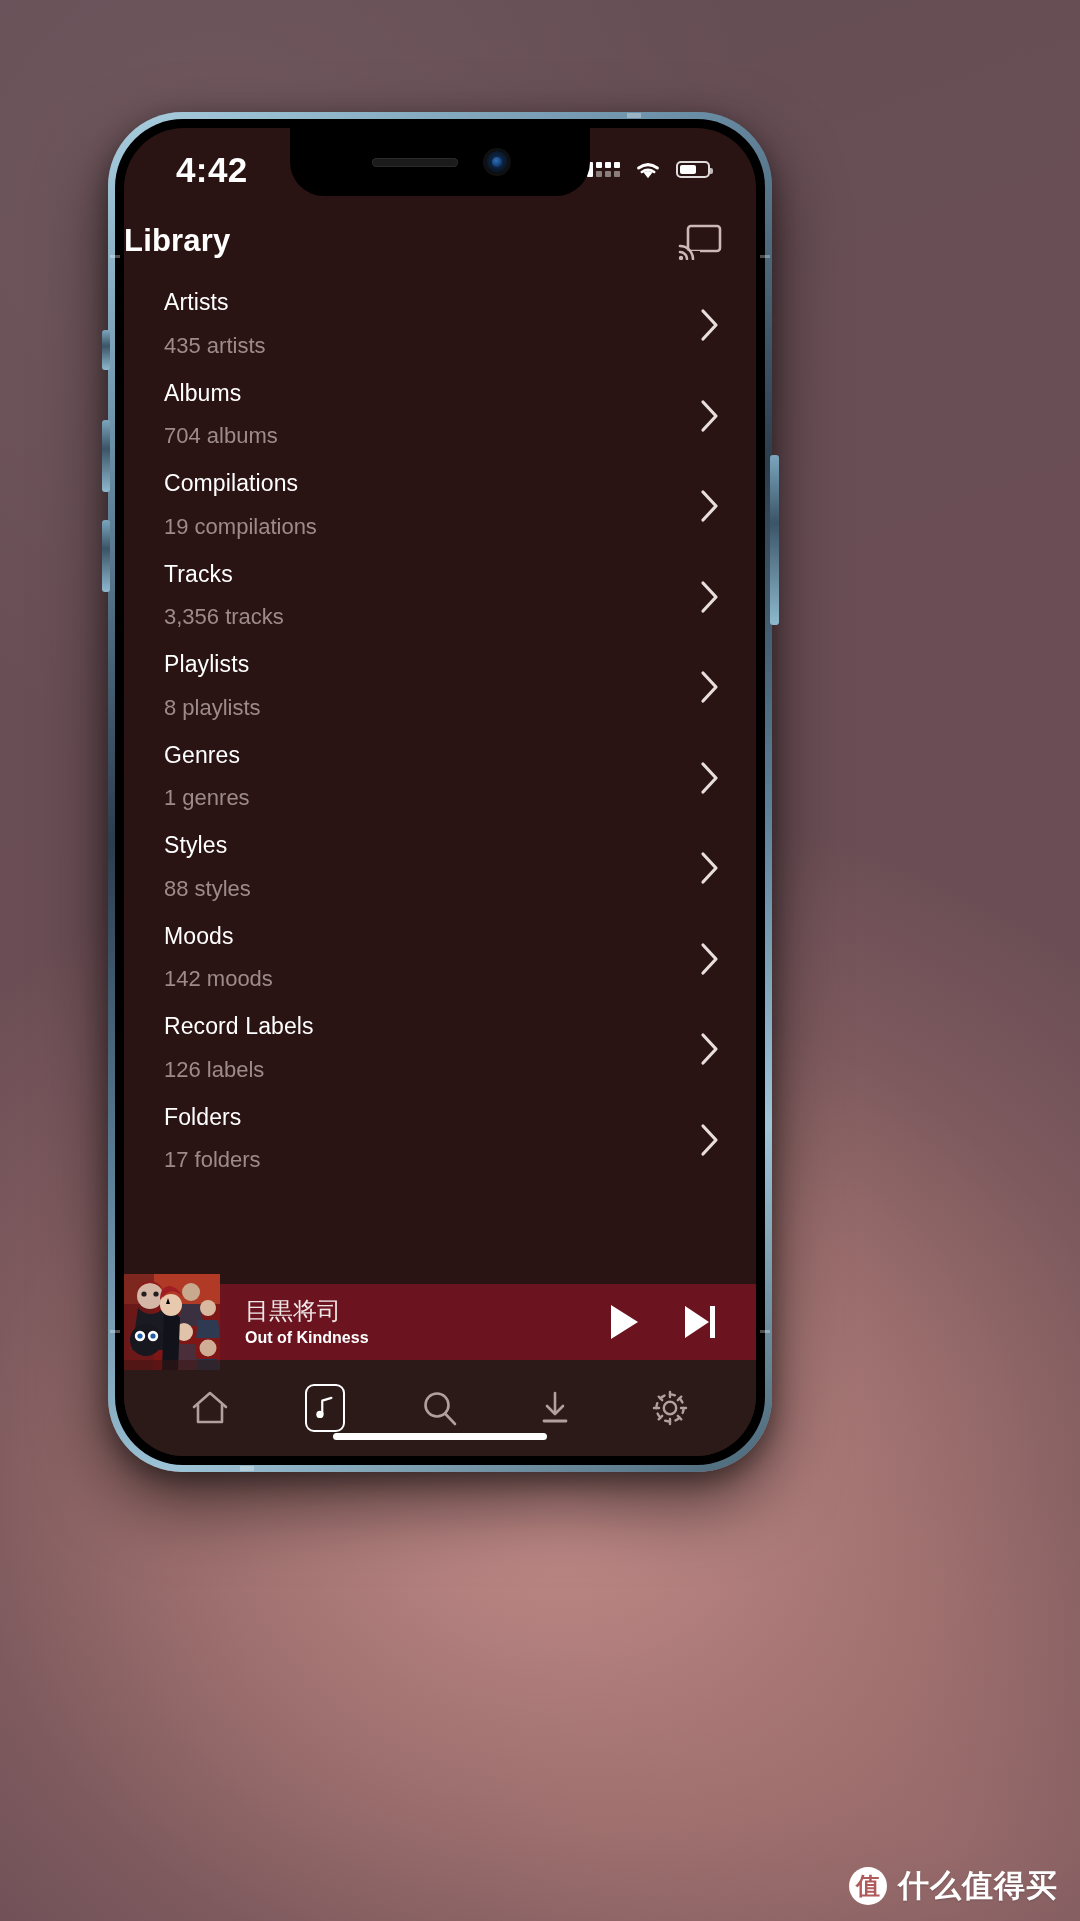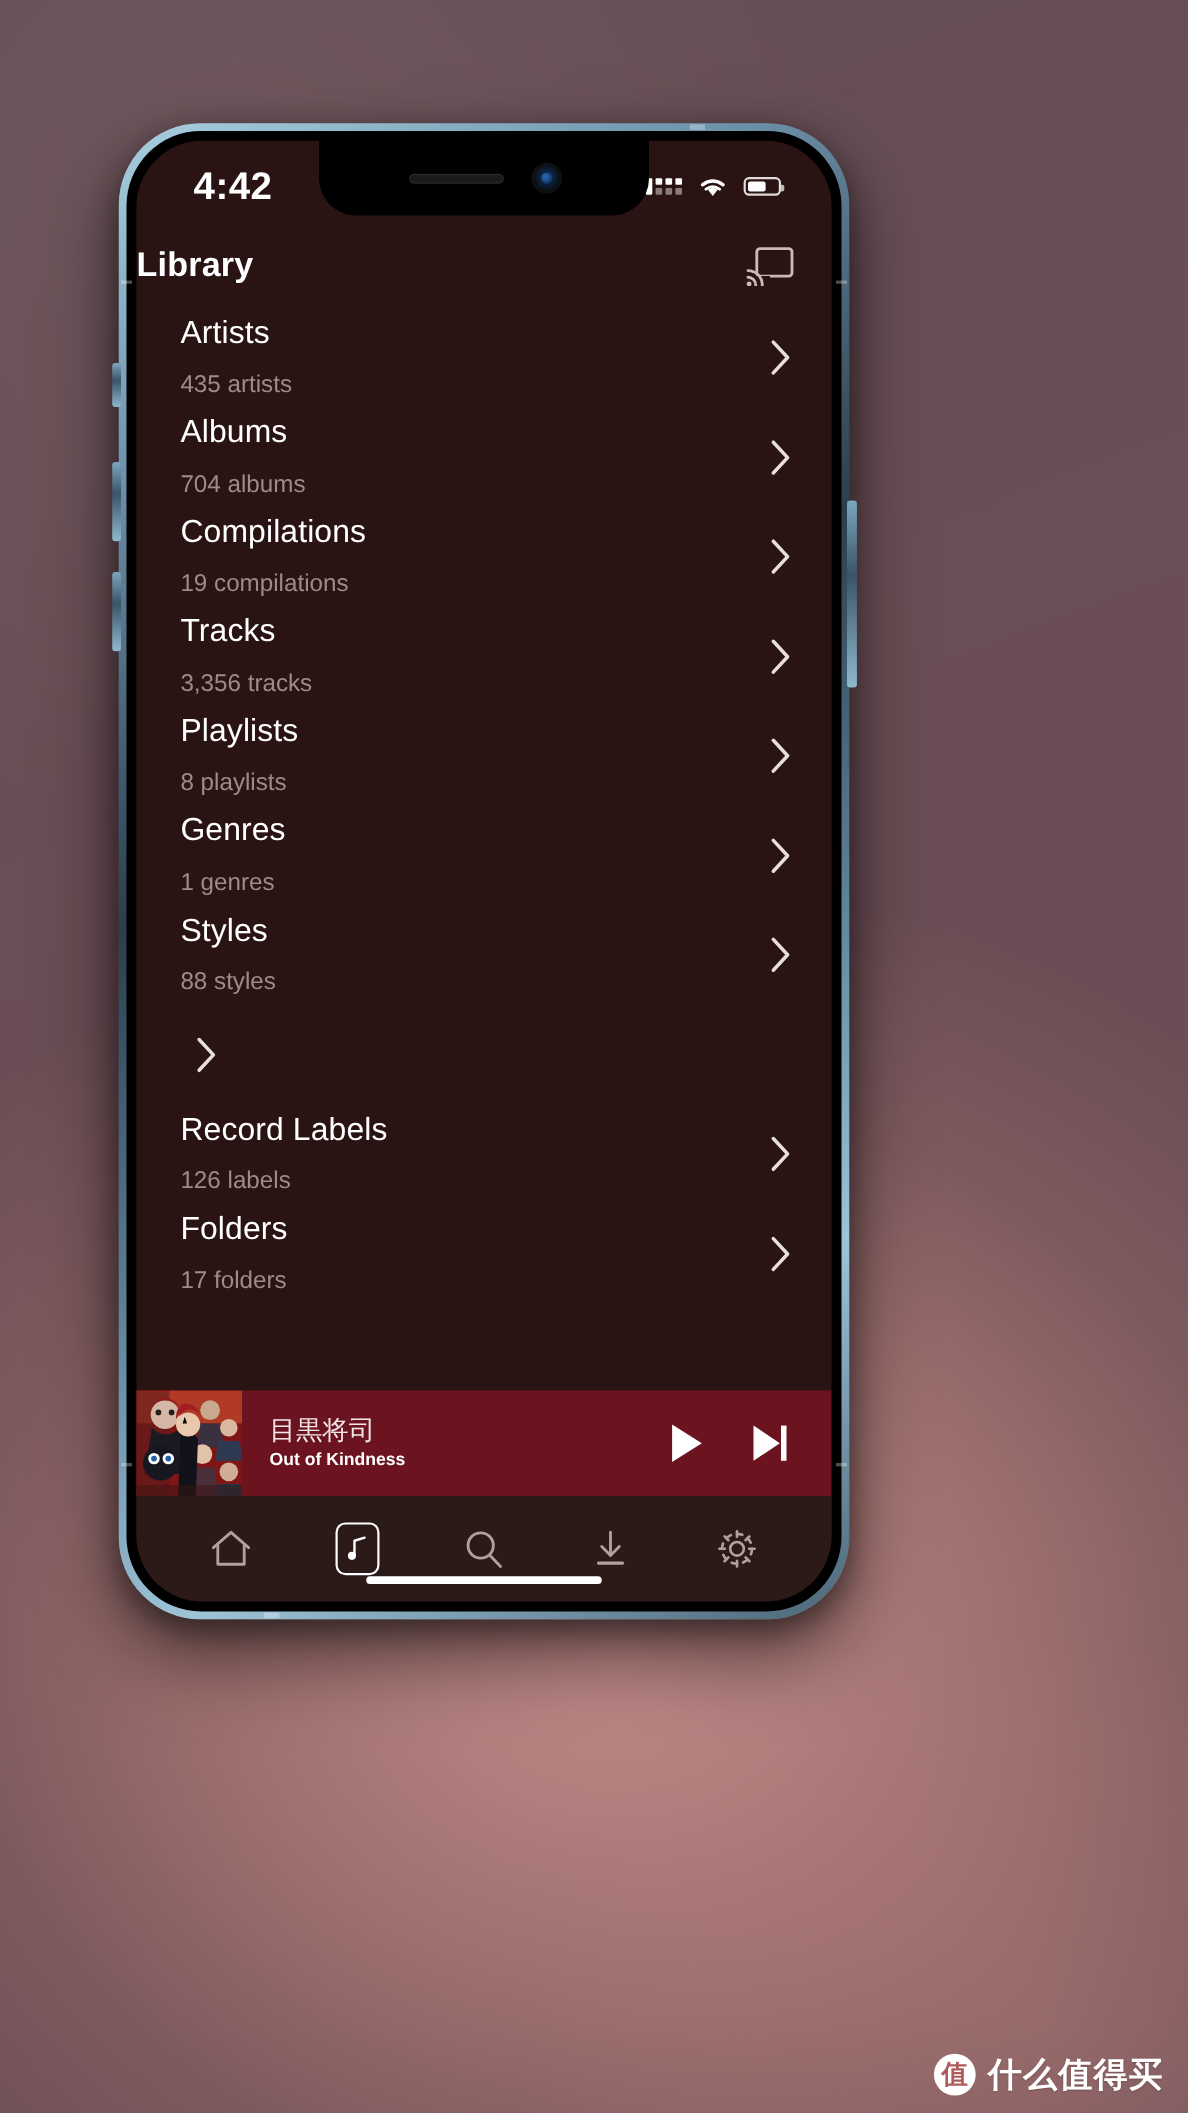--- a/index.html
+++ b/index.html
@@ -221,41 +221,41 @@
   }
   .lib-row {
     display: flex;
     align-items: center;
     height: 90.5px;
     padding: 0 36px 0 40px;
   }
   .lib-text { flex: 1 1 auto; min-width: 0; }
   .lib-title {
     color: #ffffff;
-    font-size: 29px;
+    font-size: 23px;
     font-weight: normal;
     line-height: 1.12;
     letter-spacing: 0.1px;
   }
   .lib-sub {
     color: #9d8b8a;
     font-size: 22px;
     line-height: 1.35;
     margin-top: 15px;
   }
   .chev {
     flex: 0 0 auto;
     width: 20px; height: 34px;
     margin-left: 14px;
   }
 
   
   #now-playing {
     flex: 0 0 auto;
-    height: 96px;
+    height: 76px;
     background: #6b1420;
     display: flex;
     align-items: center;
   }
   #np-art {
     width: 96px; height: 96px;
     flex: 0 0 auto;
     position: relative;
     overflow: hidden;
     background: #8d1a1a;
@@ -478,20 +478,24 @@
             <div class="lib-text">
               <div class="lib-title">Styles</div>
               <div class="lib-sub">88 styles</div>
             </div>
             <svg class="chev" viewBox="0 0 20 34">
               <path d="M3 3 L16 17 L3 31" fill="none" stroke="#e8dede" stroke-width="3.2" stroke-linecap="round" stroke-linejoin="round"></path>
             </svg>
           </div>
 
           <div class="lib-row">
+            <div class="lib-text">
+              <div class="lib-title">Moods</div>
+              <div class="lib-sub">142 moods</div>
+            </div>
             <svg class="chev" viewBox="0 0 20 34">
               <path d="M3 3 L16 17 L3 31" fill="none" stroke="#e8dede" stroke-width="3.2" stroke-linecap="round" stroke-linejoin="round"></path>
             </svg>
           </div>
 
           <div class="lib-row">
             <div class="lib-text">
               <div class="lib-title">Record Labels</div>
               <div class="lib-sub">126 labels</div>
             </div>

